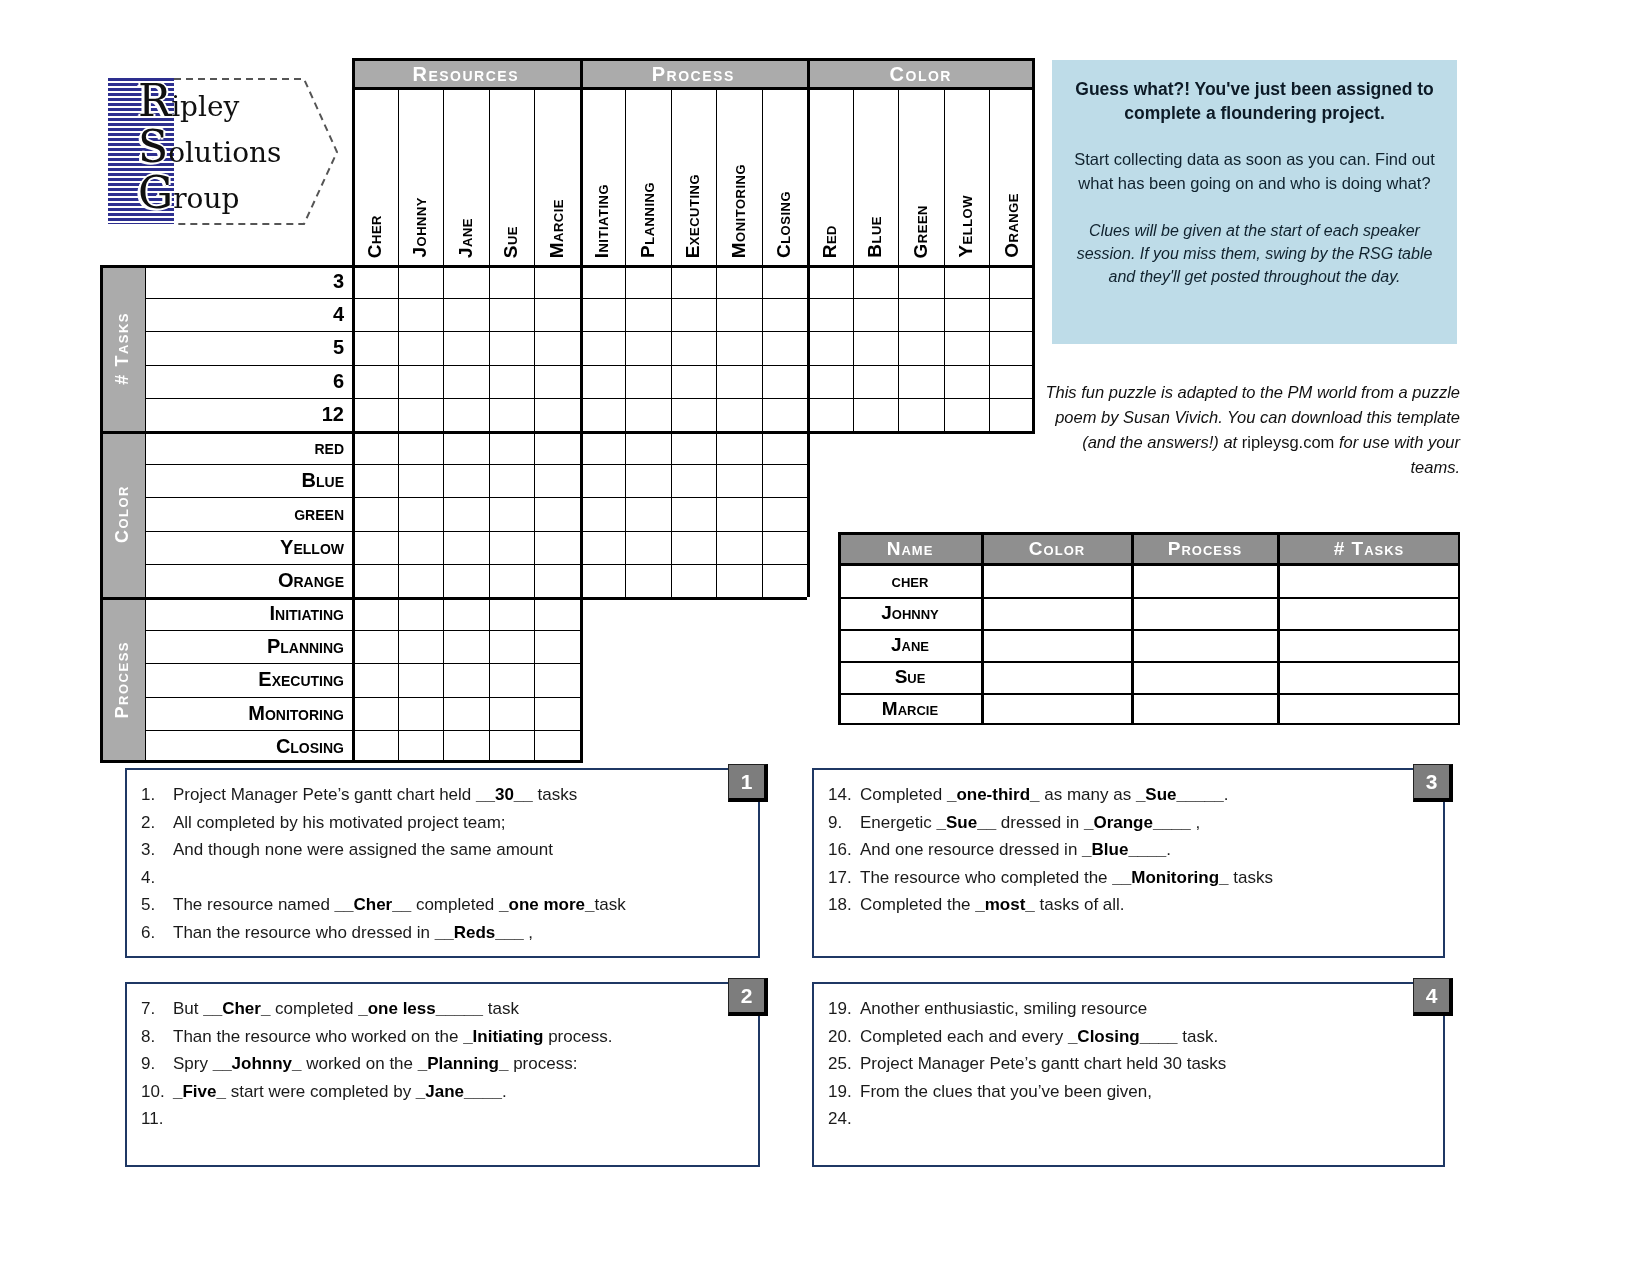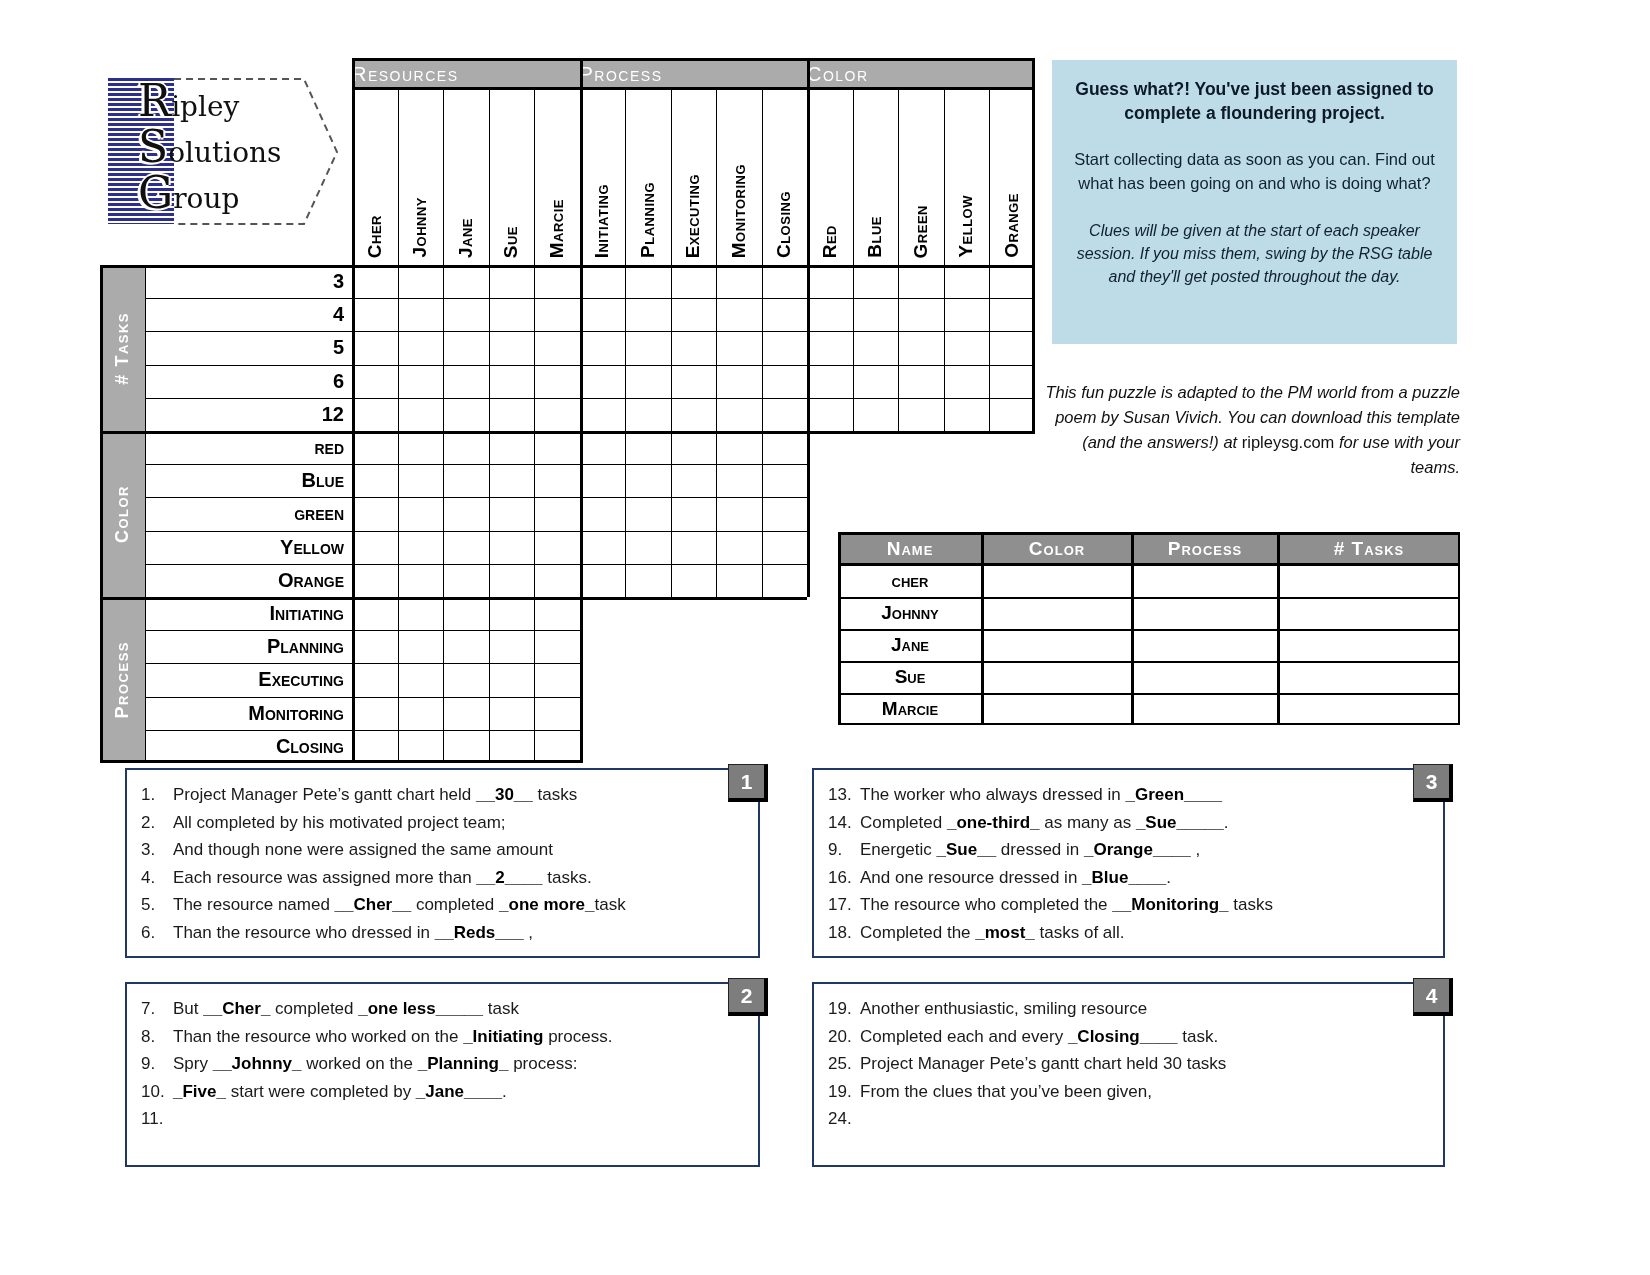--- a/index.html
+++ b/index.html
@@ -14,22 +14,22 @@
   #logo svg{position:absolute;left:0;top:0;}
   #logo .txt{position:absolute;left:30px;top:2px;font-family:"DejaVu Serif","Liberation Serif",serif;}
   #logo .lg-line{height:46px;line-height:46px;white-space:nowrap;}
   #logo .ini{font-size:44px;color:#101010;
         text-shadow:-2px 0 0 #fff,2px 0 0 #fff,0 -2px 0 #fff,0 2px 0 #fff,-3px 2px 0 #fff;}
   #logo .rest{font-size:28px;color:#101010;}
   
   #grid{left:100px;top:58px;width:935px;height:705px;}
   .ln{position:absolute;background:#000;z-index:6;}
   .hgroupbg{position:absolute;background:var(--hdr-gray);z-index:1;}
-  .hgrouplabel{position:absolute;z-index:2;display:flex;align-items:center;
-        color:#fff;font-weight:normal;font-size:20px;letter-spacing:1.5px;}
+  .hgrouplabel{position:absolute;z-index:2;display:flex;align-items:center;justify-content:center;
+        color:#fff;font-weight:bold;font-size:20px;letter-spacing:1.5px;}
   .colcell{position:absolute;display:flex;align-items:flex-end;justify-content:center;z-index:2;}
   .vtext{writing-mode:vertical-rl;transform:rotate(180deg);white-space:nowrap;
         font-weight:bold;font-size:19px;letter-spacing:.5px;}
   .colcell .vtext{margin-bottom:7px;}
   .rowband{position:absolute;background:var(--hdr-gray);z-index:2;display:flex;align-items:center;justify-content:center;}
   .rowband .vtext{color:#fff;font-size:18px;letter-spacing:1.5px;}
   .rlabel{position:absolute;z-index:2;display:flex;align-items:center;justify-content:flex-end;
         padding-right:8px;box-sizing:border-box;font-weight:bold;font-size:20px;}
   .gcell{position:absolute;z-index:1;background:transparent;}
   
@@ -456,21 +456,20 @@
         <div class="clueline">
           <span class="num">2.</span>
           <span><span>All completed by his motivated project team;</span></span>
         </div>
         <div class="clueline">
           <span class="num">3.</span>
           <span><span>And though none were assigned the same amount</span></span>
         </div>
         <div class="clueline">
           <span class="num">4.</span>
-          <span><span>Each resource was assigned more than </span><b>__2____</b><span> tasks.</span></span>
         </div>
         <div class="clueline">
           <span class="num">5.</span>
           <span><span>The resource named </span><b>__Cher__</b><span> completed </span><b>_one more_</b><span>task</span></span>
         </div>
         <div class="clueline">
           <span class="num">6.</span>
           <span><span>Than the resource who dressed in </span><b>__Reds___</b><span> ,</span></span>
         </div>
       </div>
@@ -492,24 +491,20 @@
           <span class="num">10.</span>
           <span><b>_Five_</b><span> start were completed by </span><b>_Jane____</b><span>.</span></span>
         </div>
         <div class="clueline">
           <span class="num">11.</span>
         </div>
       </div>
       <div class="cluebox" style="left: 812px; top: 768px; width: 633px; height: 190px;">
         <div class="badge">3</div>
         <div class="clueline">
-          <span class="num">13.</span>
-          <span><span>The worker who always dressed in </span><b>_Green____</b></span>
-        </div>
-        <div class="clueline">
           <span class="num">14.</span>
           <span><span>Completed </span><b>_one-third_</b><span> as many as </span><b>_Sue_____</b><span>.</span></span>
         </div>
         <div class="clueline">
           <span class="num">9.</span>
           <span><span>Energetic </span><b>_Sue__</b><span> dressed in </span><b>_Orange____</b><span> ,</span></span>
         </div>
         <div class="clueline">
           <span class="num">16.</span>
           <span><span>And one resource dressed in </span><b>_Blue____</b><span>.</span></span>

